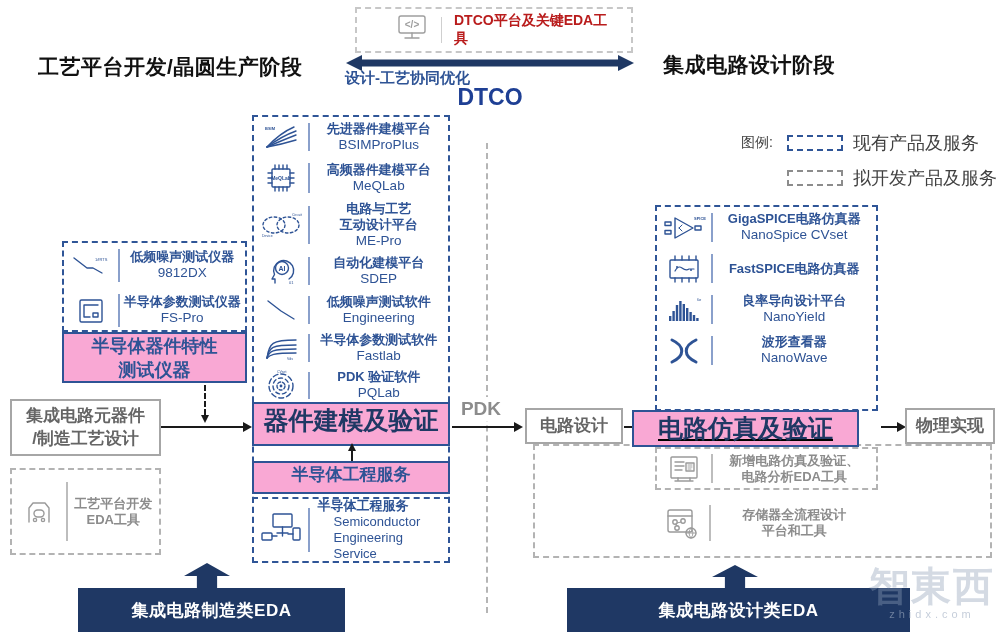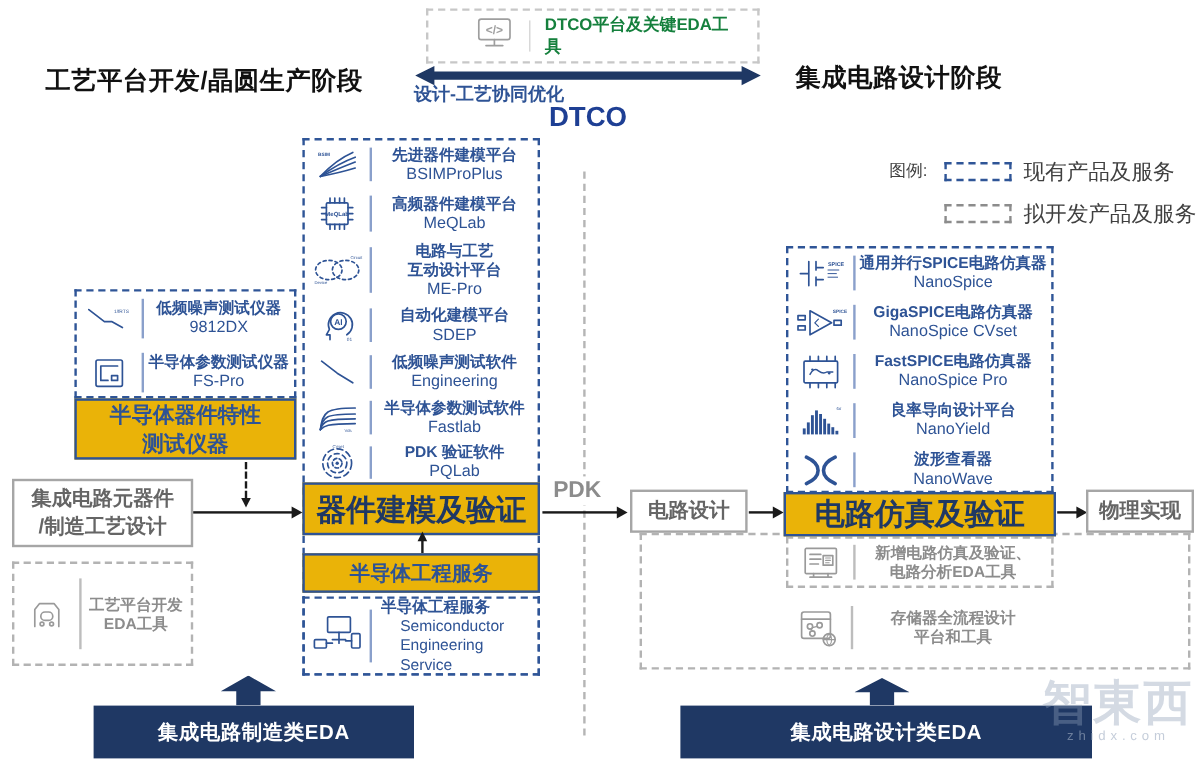--- a/index.html
+++ b/index.html
@@ -4,21 +4,21 @@
 <style>
   html,body{margin:0;padding:0;}
   body{width:1000px;height:638px;background:#ffffff;font-family:"Liberation Sans","DejaVu Sans",sans-serif;position:relative;overflow:hidden;}
   .abs{position:absolute;box-sizing:border-box;}
   .preline{white-space:pre-line;}
   
   .stage-title{font-size:21px;font-weight:800;color:#111111;letter-spacing:0.5px;}
   
   .dtco-box{left:355px;top:7px;width:278px;height:46px;border:2px dashed #c7c7c7;display:flex;align-items:center;padding:0 10px 0 38px;gap:12px;}
   .dtco-box .vdiv{width:1px;height:26px;background:#cfcfcf;}
-  .dtco-tool-label{color:#15803d;font-size:14px;font-weight:600;}
+  .dtco-tool-label{color:#b91c1c;font-size:14px;font-weight:600;}
   .dtco-subtitle{left:345px;top:69px;width:290px;color:#2e5395;font-size:15px;font-weight:700;}
   .dtco-acronym{left:345px;top:84px;width:290px;text-align:center;color:#1e3f94;font-size:23px;font-weight:800;}
   
   .legend{left:741px;top:131px;display:flex;gap:14px;}
   .legend-title{font-size:14px;color:#404040;padding-top:3px;}
   .legend-row{display:flex;align-items:center;gap:10px;margin-bottom:11px;}
   .swatch{width:52px;height:12px;border:2px dashed #2f5597;display:inline-block;}
   .swatch.planned{border-color:#8c8c8c;}
   .legend-row span.lbl{font-size:18px;color:#404040;}
   
@@ -30,21 +30,21 @@
   .trow .tdiv{width:1.5px;align-self:center;height:72%;background:#8aa0cb;flex:none;}
   .trow .tlabel{flex:1;text-align:center;color:#2e5395;font-size:13px;font-weight:600;line-height:1.22;}
   .trow .tlabel .prod{display:block;font-weight:500;font-size:13.5px;}
   .trow.grayrow .ticon{color:#9a9a9a;}
   .trow.grayrow .tdiv{background:#bdbdbd;}
   .trow.grayrow .tlabel{color:#8c8c8c;}
   .ticon svg{stroke:currentColor;fill:none;stroke-width:1.4;stroke-linecap:round;stroke-linejoin:round;}
   .ticon svg text{fill:currentColor;stroke:none;font-family:"Liberation Sans",sans-serif;}
   .ticon svg .fill{fill:currentColor;stroke:none;}
   
-  .box-blue{border:2px solid #2e5395;background:#eab308;display:flex;align-items:center;justify-content:center;text-align:center;z-index:2;}
+  .box-blue{border:2px solid #2e5395;background:#f9a8d4;display:flex;align-items:flex-start;justify-content:center;text-align:center;z-index:2;}
   .box-gray{border:2px solid #a6a6a6;background:#fff;display:flex;align-items:center;justify-content:center;text-align:center;z-index:2;}
   .hd-navy{font-size:25px;font-weight:800;color:#1f3864;}
   .hd-blue{font-size:17px;font-weight:600;color:#2e5395;}
   .hd-grayboxtext{font-size:17px;font-weight:700;color:#656565;line-height:1.3;}
   
   .harrow{height:2px;background:#1a1a1a;z-index:2;}
   .harrow::after{content:"";position:absolute;right:-8px;top:-4px;border-left:9px solid #1a1a1a;border-top:5px solid transparent;border-bottom:5px solid transparent;}
   .varrow-dashed-down{width:0;border-left:2px dashed #1a1a1a;z-index:2;}
   .varrow-dashed-down::after{content:"";position:absolute;bottom:-8px;left:-5px;border-top:8px solid #1a1a1a;border-left:4.5px solid transparent;border-right:4.5px solid transparent;}
   .varrow-dashed-up{width:0;border-left:2px dashed #1a1a1a;z-index:2;}
@@ -269,31 +269,20 @@
 <div class="abs box-gray" style="left:525px;top:408px;width:98px;height:36px;">
   <span class="hd-grayboxtext">电路设计</span>
 </div>
 <div class="abs harrow" style="left:624px;top:426px;width:21px;"></div>
 
 <div class="abs dash-gray" style="left:533px;top:444px;width:459px;height:114px;z-index:0;"></div>
 
 <div class="abs dash-blue" style="left:655px;top:205px;width:223px;height:206px;background:#fff;">
   <div class="trow" style="height:41px;">
     <span class="ticon">
-      <svg width="42" height="30" viewBox="0 0 42 30">
-          <path d="M4 15 h7 M11 5 v20 M17 5 v7 M17 18 v7 M17 10 h6 M17 20 h6"></path>
-          <text x="27" y="9" font-size="4.5" font-weight="bold">SPICE</text>
-          <path d="M27 12 h9 M27 15 h7 M27 18 h8" stroke-width="0.8"></path>
-        </svg>
-    </span>
-    <span class="tdiv"></span>
-    <span class="tlabel"><span class="preline">通用并行SPICE电路仿真器</span><span class="prod">NanoSpice</span></span>
-  </div>
-  <div class="trow" style="height:41px;">
-    <span class="ticon">
       <svg width="44" height="30" viewBox="0 0 44 30">
           <path d="M13 5 L31 15 L13 25 Z"></path>
           <rect x="3" y="9" width="6" height="3.5"></rect>
           <rect x="3" y="17.5" width="6" height="3.5"></rect>
           <rect x="33" y="13" width="6" height="4"></rect>
           <path d="M17 15 l3-3 m0 6 l-3-3" stroke-width="1"></path>
           <text x="32" y="7" font-size="4" font-weight="bold">SPICE</text>
         </svg>
     </span>
     <span class="tdiv"></span>
@@ -303,21 +292,21 @@
     <span class="ticon">
       <svg width="38" height="30" viewBox="0 0 38 30">
           <rect x="5" y="6" width="28" height="18" rx="1"></rect>
           <path d="M10 6 V2 M17 6 V2 M24 6 V2 M31 6 V2 M10 24 v4 M17 24 v4 M24 24 v4 M31 24 v4"></path>
           <path d="M10 17 q3-6 7-3 t7 1 h5" stroke-width="1.2"></path>
           <circle cx="12" cy="13" r="1" class="fill"></circle>
           <circle cx="26" cy="16" r="1" class="fill"></circle>
         </svg>
     </span>
     <span class="tdiv"></span>
-    <span class="tlabel"><span class="preline">FastSPICE电路仿真器</span><span class="prod">NanoSpice Pro</span></span>
+    <span class="tlabel"><span class="preline">FastSPICE电路仿真器</span></span>
   </div>
   <div class="trow" style="height:41px;">
     <span class="ticon">
       <svg width="40" height="28" viewBox="0 0 40 28">
           <g class="fill">
             <rect x="5" y="20" width="2.4" height="5"></rect>
             <rect x="8.4" y="15" width="2.4" height="10"></rect>
             <rect x="11.8" y="9" width="2.4" height="16"></rect>
             <rect x="15.2" y="5" width="2.4" height="20"></rect>
             <rect x="18.6" y="8" width="2.4" height="17"></rect>
@@ -336,21 +325,21 @@
     <span class="ticon">
       <svg width="36" height="28" viewBox="0 0 36 28">
           <path d="M6 3 C19 9 19 19 6 25" stroke-width="3"></path>
           <path d="M30 3 C17 9 17 19 30 25" stroke-width="3"></path>
         </svg>
     </span>
     <span class="tdiv"></span>
     <span class="tlabel"><span class="preline">波形查看器</span><span class="prod">NanoWave</span></span>
   </div>
 </div>
-<div class="abs box-blue" style="left:653px;top:410px;width:227px;height:37px;">
+<div class="abs box-blue" style="left:632px;top:410px;width:227px;height:37px;text-decoration:underline;">
   <span class="hd-navy">电路仿真及验证</span>
 </div>
 <div class="abs dash-gray" style="left:655px;top:447px;width:223px;height:43px;z-index:1;">
   <div class="trow grayrow" style="height:100%;">
     <span class="ticon">
       <svg width="34" height="30" viewBox="0 0 34 30">
           <rect x="4" y="3" width="26" height="21" rx="1"></rect>
           <path d="M8 8 h9 M8 12 h9 M8 16 h7"></path>
           <rect x="19" y="9" width="8" height="8"></rect>
           <path d="M21 11 h4 M21 13 h4 M21 15 h3" stroke-width="0.9"></path>

